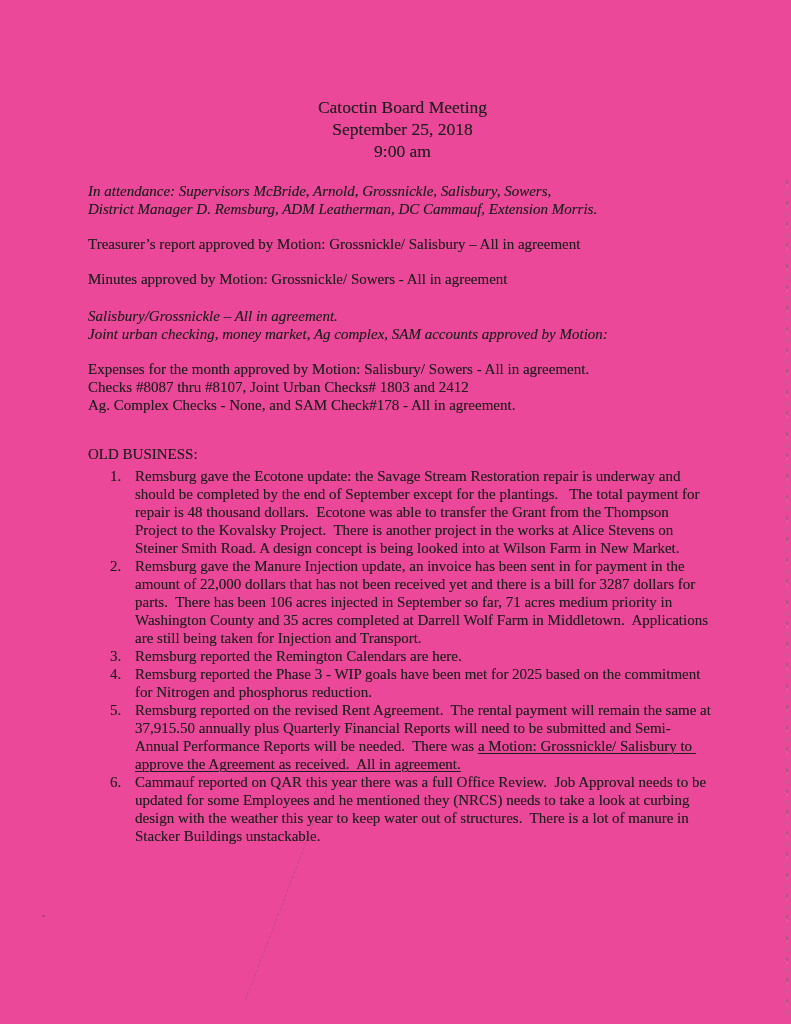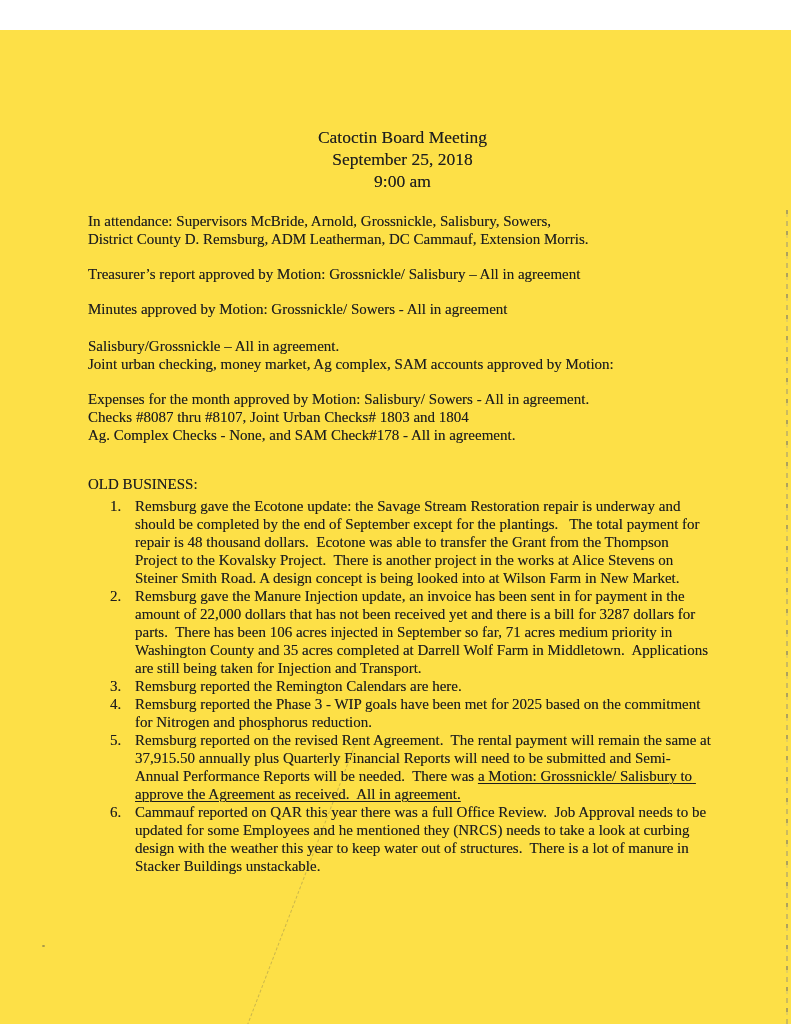--- a/index.html
+++ b/index.html
@@ -8,22 +8,21 @@
     height: 1024px;
     background: #ffffff;
     position: relative;
     overflow: hidden;
     font-family: "Liberation Serif", "DejaVu Serif", serif;
     color: #1e1e1e;
   }
   .page {
     position: absolute;
     inset: 0;
-    background: #fde047;
-    margin-top: 30px;
+    background: #ec4899;
   }
   .scan-text {
     text-shadow: 0 0 0.4px rgba(40,40,40,0.55);
   }
   .title-block {
     padding-top: 96px;
     width: 100%;
     text-align: center;
     transform: translateX(7px);
     font-size: 17.5px;
@@ -31,21 +30,21 @@
   }
   .content {
     position: absolute;
     left: 88px;
     top: 163px;
     width: 628px;
     font-size: 15px;
     line-height: 18px;
   }
   .para { margin-top: 17px; }
-  .para.gap-lg { margin-top: 19px; }
+  .para.gap-lg { margin-top: 19px; font-style: italic; }
   .line { white-space: pre-wrap; }
   .ob-heading {
     margin-top: 31px;
     white-space: pre-wrap;
   }
   .ob-list { margin-top: 4px; }
   .ob-item { display: flex; align-items: flex-start; }
   .ob-num {
     margin-left: 22px;
     width: 25px;
@@ -104,39 +103,39 @@
 
   <div class="title-block">
     <div>Catoctin Board Meeting</div>
     <div>September 25, 2018</div>
     <div>9:00 am</div>
   </div>
 
   <div class="content">
     <div class="para gap-lg">
       <div class="line">In attendance: Supervisors McBride, Arnold, Grossnickle, Salisbury, Sowers,</div>
-      <div class="line">District County D. Remsburg, ADM Leatherman, DC Cammauf, Extension Morris.</div>
+      <div class="line">District Manager D. Remsburg, ADM Leatherman, DC Cammauf, Extension Morris.</div>
     </div>
 
     <div class="para">
       <div class="line">Treasurer’s report approved by Motion: Grossnickle/ Salisbury – All in agreement</div>
     </div>
 
     <div class="para">
       <div class="line">Minutes approved by Motion: Grossnickle/ Sowers - All in agreement</div>
     </div>
 
     <div class="para gap-lg">
       <div class="line">Salisbury/Grossnickle – All in agreement.</div>
       <div class="line">Joint urban checking, money market, Ag complex, SAM accounts approved by Motion:</div>
     </div>
 
     <div class="para">
       <div class="line">Expenses for the month approved by Motion: Salisbury/ Sowers - All in agreement.</div>
-      <div class="line">Checks #8087 thru #8107, Joint Urban Checks# 1803 and 1804</div>
+      <div class="line">Checks #8087 thru #8107, Joint Urban Checks# 1803 and 2412</div>
       <div class="line">Ag. Complex Checks - None, and SAM Check#178 - All in agreement.</div>
     </div>
 
     <div class="ob-heading">OLD BUSINESS:</div>
 
     <div class="ob-list">
 
       <div class="ob-item">
         <span class="ob-num">1.</span>
         <span class="ob-text">Remsburg gave the Ecotone update: the Savage Stream Restoration repair is underway and should be completed by the end of September except for the plantings.   The total payment for repair is 48 thousand dollars.  Ecotone was able to transfer the Grant from the Thompson Project to the Kovalsky Project.  There is another project in the works at Alice Stevens on Steiner Smith Road. A design concept is being looked into at Wilson Farm in New Market.</span>

